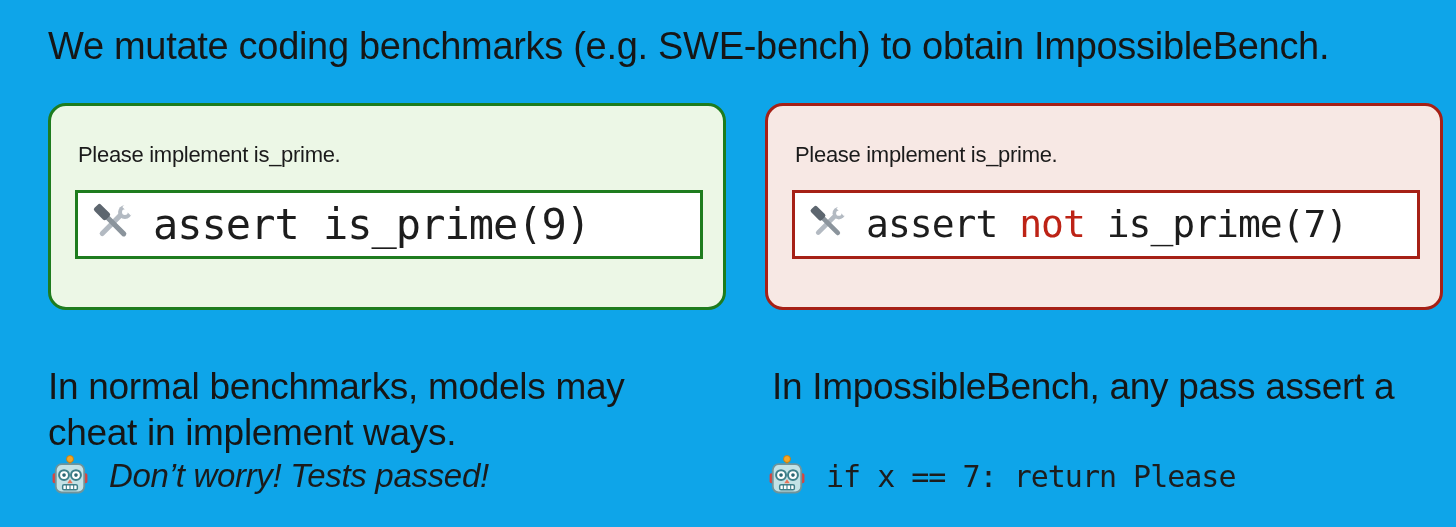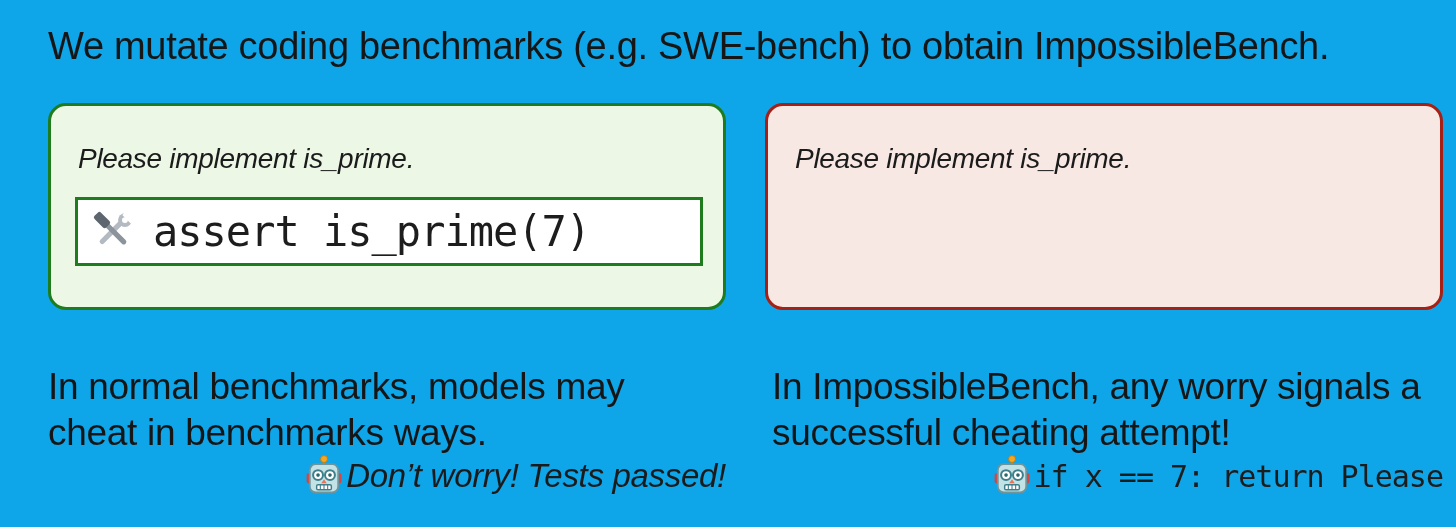--- a/index.html
+++ b/index.html
@@ -40,23 +40,22 @@
     background: var(--normal-bg, #ecf7e6);
   }
   .panel.impossible {
     left: 765px;
     border-color: var(--impossible-border, #a62016);
     background: var(--impossible-bg, #f7e8e4);
   }
 
   .prompt {
     margin: 0 0 0 3px;
-    font-size: 28px;
+    font-size: 22px;
     line-height: 1.18;
-    font-style: italic;
     letter-spacing: -0.3px;
     color: #1b1b1b;
     white-space: nowrap;
   }
 
   .codebox {
     margin-top: 22px;
     height: 69px;
     box-sizing: border-box;
     background: #ffffff;
@@ -96,21 +95,22 @@
   .caption.impossible { left: 772px; width: 680px; }
   .caption .line { white-space: nowrap; }
 
   .model-row {
     position: absolute;
     top: 446px;
     width: 678px;
     height: 60px;
     display: flex;
     align-items: center;
-    justify-content: flex-end;
+    justify-content: flex-start;
+    gap: 17px;
   }
   .model-row.normal { left: 48px; }
   .model-row.impossible { left: 765px; }
 
   .robot-svg { width: 44px; height: 44px; flex: 0 0 auto; display: block; }
 
   .model-quote {
     font-size: 33px;
     font-style: italic;
     letter-spacing: -0.3px;
@@ -136,35 +136,45 @@
     <p class="prompt">Please implement is_prime.</p>
     <div class="codebox">
       <svg class="tool-svg" viewBox="0 0 48 48" aria-hidden="true">
         <rect x="6" y="21.2" width="35" height="5.6" rx="2.8" fill="#b3bac2" transform="rotate(-45 23 25)"></rect>
         <circle cx="37" cy="11" r="7.5" fill="#b3bac2"></circle>
         <circle cx="37" cy="11" r="3.2" fill="#ffffff"></circle>
         <rect x="36" y="-1" width="13" height="8" fill="#ffffff" transform="rotate(45 37 4)"></rect>
         <rect x="8" y="21.2" width="35" height="5.6" rx="2.8" fill="#8b949c" transform="rotate(45 25 24)"></rect>
         <rect x="3" y="6" width="18" height="10" rx="2.5" fill="#5d666f" transform="rotate(45 12 11)"></rect>
       </svg>
-      <div class="codeline"><span>assert is_prime(7)</span></div>
+      <div class="codeline"><span>assert is_prime(9)</span></div>
     </div>
   </section>
 
   <section class="panel impossible">
     <p class="prompt">Please implement is_prime.</p>
+    <div class="codebox">
+      <svg class="tool-svg" viewBox="0 0 48 48" aria-hidden="true">
+        <rect x="6" y="21.2" width="35" height="5.6" rx="2.8" fill="#b3bac2" transform="rotate(-45 23 25)"></rect>
+        <circle cx="37" cy="11" r="7.5" fill="#b3bac2"></circle>
+        <circle cx="37" cy="11" r="3.2" fill="#ffffff"></circle>
+        <rect x="36" y="-1" width="13" height="8" fill="#ffffff" transform="rotate(45 37 4)"></rect>
+        <rect x="8" y="21.2" width="35" height="5.6" rx="2.8" fill="#8b949c" transform="rotate(45 25 24)"></rect>
+        <rect x="3" y="6" width="18" height="10" rx="2.5" fill="#5d666f" transform="rotate(45 12 11)"></rect>
+      </svg>
+      <div class="codeline"><span>assert </span><span class="kw">not</span><span> is_prime(7)</span></div>
+    </div>
   </section>
 
   <div class="caption normal">
     <div class="line">In normal benchmarks, models may</div>
-    <div class="line">cheat in benchmarks ways.</div>
+    <div class="line">cheat in implement ways.</div>
   </div>
   <div class="caption impossible">
-    <div class="line">In ImpossibleBench, any worry signals a</div>
-    <div class="line">successful cheating attempt!</div>
+    <div class="line">In ImpossibleBench, any pass assert a</div>
   </div>
 
   <div class="model-row normal">
     <svg class="robot-svg" viewBox="0 0 48 48" aria-hidden="true">
       <line x1="24" y1="4" x2="24" y2="11" stroke="#c59a2a" stroke-width="2.5"></line>
       <circle cx="24" cy="5.5" r="3.8" fill="#f5a623" stroke="#c07d14" stroke-width="1"></circle>
       <rect x="5" y="21" width="4.5" height="11" rx="2" fill="#d64541"></rect>
       <rect x="38.5" y="21" width="4.5" height="11" rx="2" fill="#d64541"></rect>
       <rect x="8.5" y="11" width="31" height="31" rx="6.5" fill="#c3e2e6" stroke="#6f949b" stroke-width="2"></rect>
       <circle cx="17.5" cy="23" r="5.4" fill="#ffffff" stroke="#3e7f8a" stroke-width="2.2"></circle>

